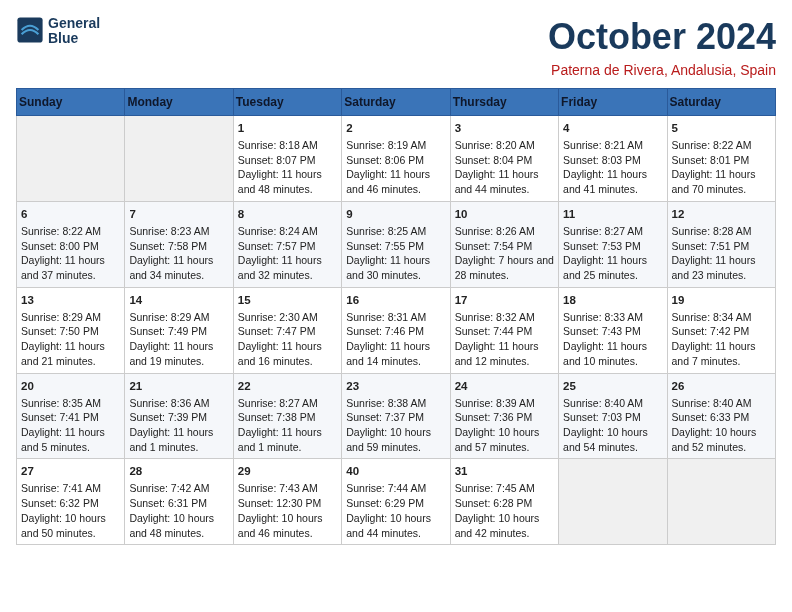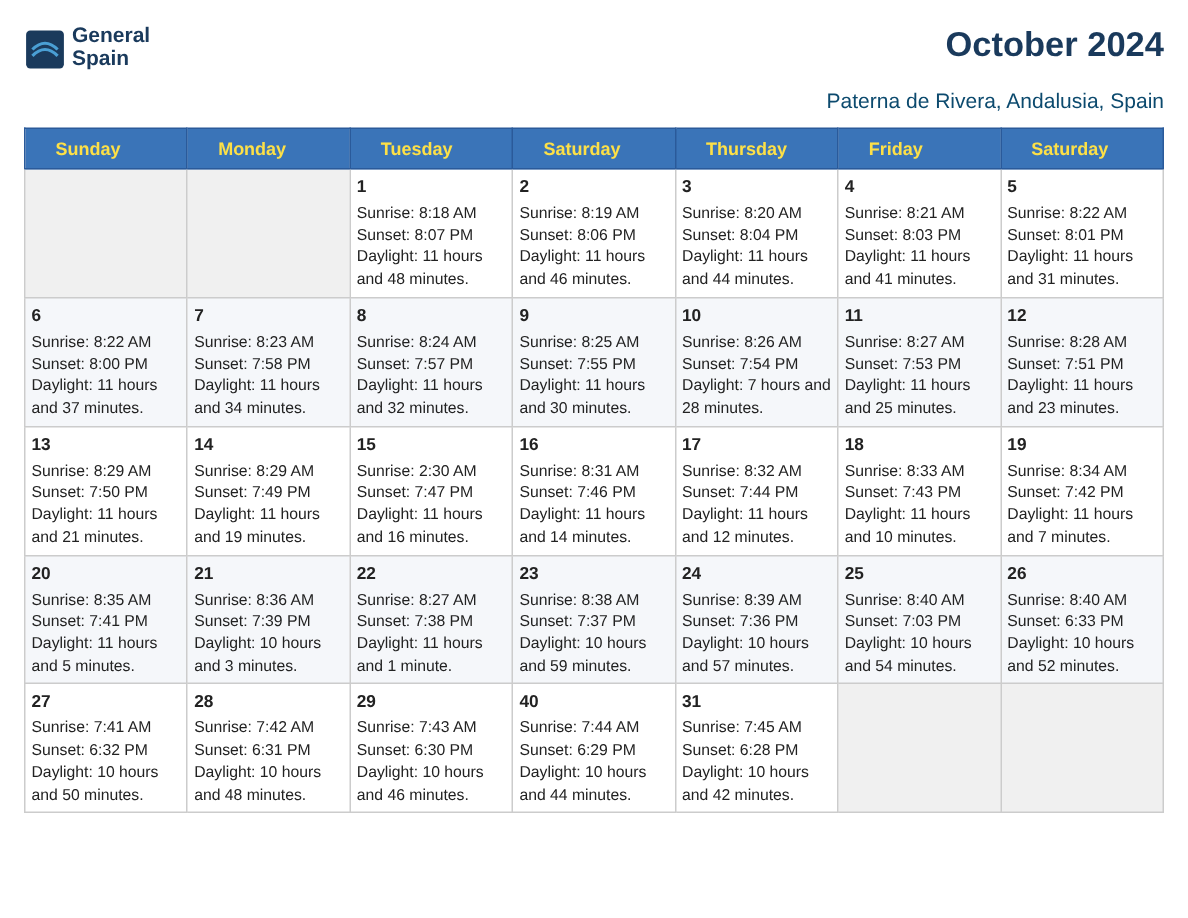--- a/index.html
+++ b/index.html
@@ -11,57 +11,57 @@
       padding: 16px;
     }
     .header {
       display: flex;
       justify-content: space-between;
       align-items: flex-start;
       margin-bottom: 10px;
     }
     .logo {
       display: flex;
-      align-items: flex-end;
+      align-items: flex-start;
       gap: 4px;
     }
     .logo-text {
       display: flex;
       flex-direction: column;
       font-size: 14px;
       font-weight: bold;
       color: #1a3a5c;
       line-height: 1.1;
     }
     .logo-icon {
       width: 28px;
       height: 28px;
     }
     .title-block {
       text-align: right;
     }
     .month-title {
-      font-size: 23px;
+      font-size: 36px;
       font-weight: bold;
       color: #1a3a5c;
     }
     .subtitle {
       font-size: 14px;
-      color: #0c4a6e;
-      margin-top: 16px;
+      color: #b91c1c;
+      margin-top: 4px;
     }
     table {
       width: 100%;
       border-collapse: collapse;
       font-size: 10.5px;
     }
     thead tr th {
       background-color: #3a74b8;
-      color: #fde047;
-      padding: 6px 20px;
+      color: #0f172a;
+      padding: 6px 2px;
       text-align: left;
       font-size: 12px;
       font-weight: bold;
       border: 1px solid #2a5a9a;
     }
     tbody tr td {
       border: 1px solid #ccc;
       vertical-align: top;
       padding: 4px;
       width: calc(100% / 7);
@@ -91,21 +91,21 @@
 
 <div class="header">
   <div class="logo">
     <svg class="logo-icon" viewBox="0 0 40 40">
       <rect x="2" y="2" width="36" height="36" rx="4" fill="#1a3a5c"></rect>
       <path d="M8 20 Q20 8 32 20" stroke="#4a9fd4" stroke-width="3" fill="none"></path>
       <path d="M8 26 Q20 14 32 26" stroke="#4a9fd4" stroke-width="3" fill="none"></path>
     </svg>
     <div class="logo-text">
       <span>General</span>
-      <span>Spain</span>
+      <span>Blue</span>
     </div>
   </div>
   <div class="title-block">
     <div class="month-title">October 2024</div>
     <div class="subtitle">Paterna de Rivera, Andalusia, Spain</div>
   </div>
 </div>
 
 <table>
   <thead>
@@ -144,21 +144,21 @@
         <td>
           <span class="day-num">4</span>
           <div>Sunrise: 8:21 AM</div>
           <div>Sunset: 8:03 PM</div>
           <div>Daylight: 11 hours and 41 minutes.</div>
         </td>
         <td>
           <span class="day-num">5</span>
           <div>Sunrise: 8:22 AM</div>
           <div>Sunset: 8:01 PM</div>
-          <div>Daylight: 11 hours and 31 minutes.</div>
+          <div>Daylight: 11 hours and 70 minutes.</div>
         </td>
       </tr>
       <tr>
         <td>
           <span class="day-num">6</span>
           <div>Sunrise: 8:22 AM</div>
           <div>Sunset: 8:00 PM</div>
           <div>Daylight: 11 hours and 37 minutes.</div>
         </td>
         <td>
@@ -246,21 +246,21 @@
         <td>
           <span class="day-num">20</span>
           <div>Sunrise: 8:35 AM</div>
           <div>Sunset: 7:41 PM</div>
           <div>Daylight: 11 hours and 5 minutes.</div>
         </td>
         <td>
           <span class="day-num">21</span>
           <div>Sunrise: 8:36 AM</div>
           <div>Sunset: 7:39 PM</div>
-          <div>Daylight: 10 hours and 3 minutes.</div>
+          <div>Daylight: 11 hours and 1 minutes.</div>
         </td>
         <td>
           <span class="day-num">22</span>
           <div>Sunrise: 8:27 AM</div>
           <div>Sunset: 7:38 PM</div>
           <div>Daylight: 11 hours and 1 minute.</div>
         </td>
         <td>
           <span class="day-num">23</span>
           <div>Sunrise: 8:38 AM</div>
@@ -295,21 +295,21 @@
         </td>
         <td>
           <span class="day-num">28</span>
           <div>Sunrise: 7:42 AM</div>
           <div>Sunset: 6:31 PM</div>
           <div>Daylight: 10 hours and 48 minutes.</div>
         </td>
         <td>
           <span class="day-num">29</span>
           <div>Sunrise: 7:43 AM</div>
-          <div>Sunset: 6:30 PM</div>
+          <div>Sunset: 12:30 PM</div>
           <div>Daylight: 10 hours and 46 minutes.</div>
         </td>
         <td>
           <span class="day-num">40</span>
           <div>Sunrise: 7:44 AM</div>
           <div>Sunset: 6:29 PM</div>
           <div>Daylight: 10 hours and 44 minutes.</div>
         </td>
         <td>
           <span class="day-num">31</span>

